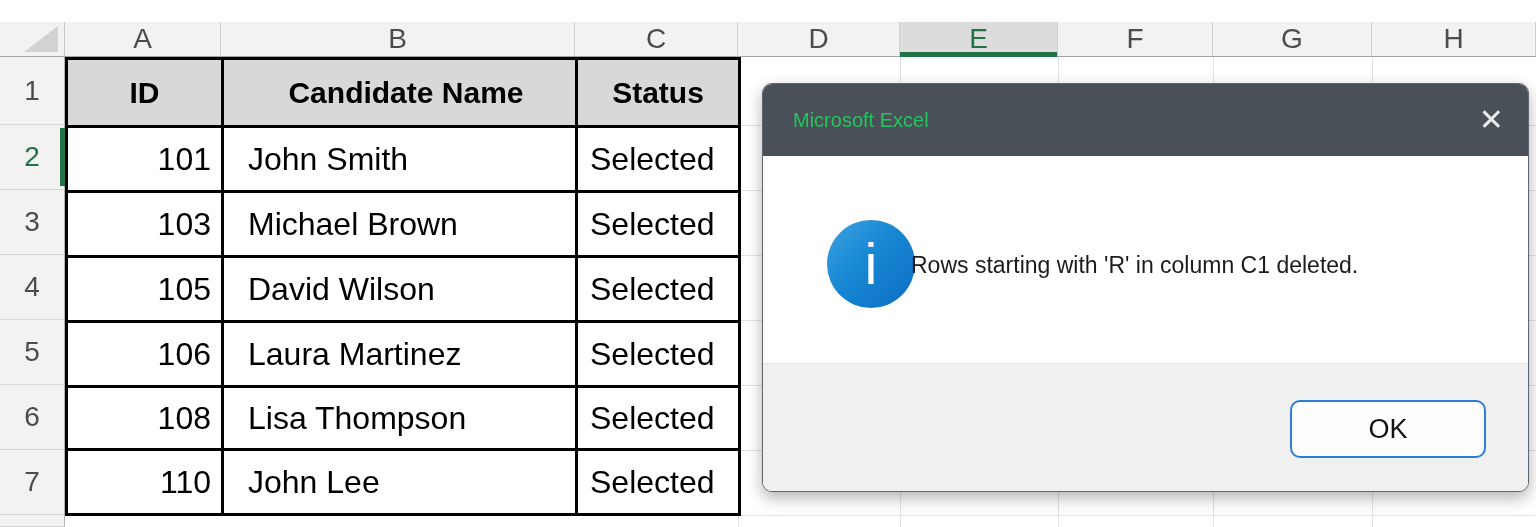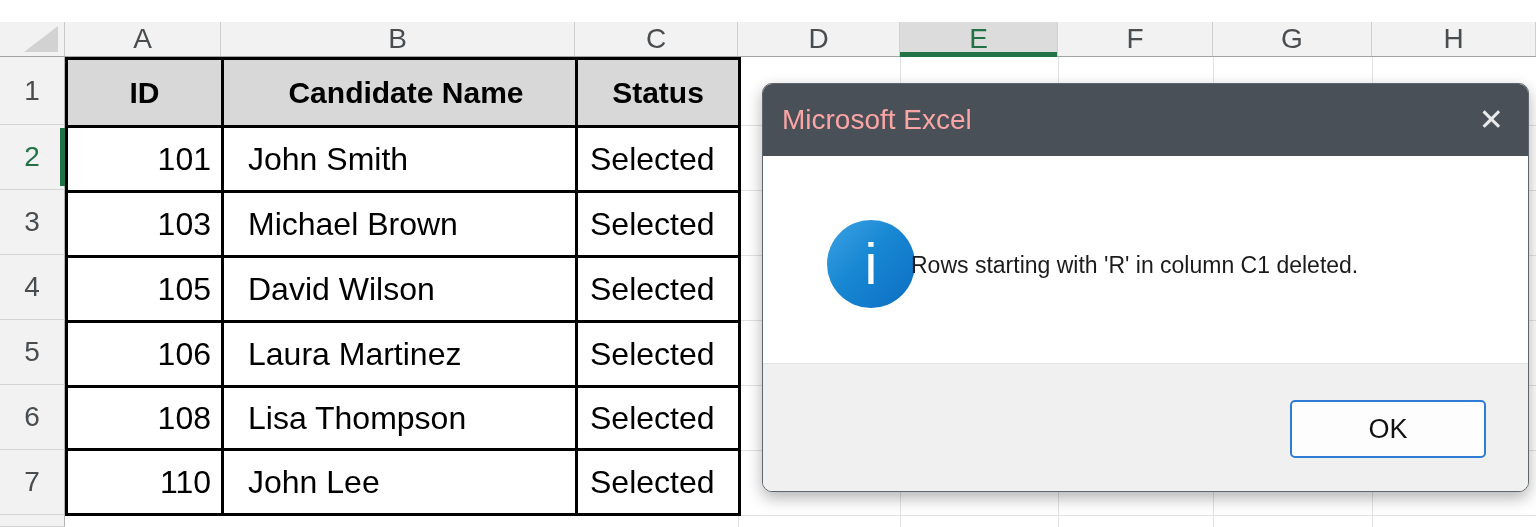--- a/index.html
+++ b/index.html
@@ -45,33 +45,33 @@
   td.c-name { text-align:left; padding-left:24px; }
   td.c-status { text-align:left; padding-left:12px; }
   .w-a { width:156px; } .w-b { width:354px;padding-left:13px; } .w-c { width:163px; }
 
   
   .dialog { position:absolute; left:762px; top:83px; width:767px; height:409px;
             border:1px solid #5f666c; border-radius:10px; background:#fff;
             box-shadow:0 6px 16px rgba(0,0,0,0.30); overflow:hidden; }
   .titlebar { position:absolute; left:0; top:0; right:0; height:72px; background:#495057;
               display:flex; align-items:center; }
-  .title { color:#fca5a5; font-size:28px; padding-left:19px; }
+  .title { color:#22c55e; font-size:20px; padding-left:30px; }
   .close { position:absolute; right:24px; top:0; height:72px; line-height:72px;
            font-size:30px; color:#e8eaeb; cursor:pointer; }
   .dbody { position:absolute; left:0; top:72px; right:0; height:209px; background:#fff; }
   .info-icon { position:absolute; left:64px; top:64px; width:88px; height:88px; border-radius:50%;
                background:linear-gradient(135deg,#3da2e3 0%,#1787d3 45%,#0d6ec2 100%);
                display:flex; align-items:center; justify-content:center; }
   .info-icon span { color:#fff; font-size:58px; line-height:88px; }
   .msg { position:absolute; left:148px; top:96px; font-size:23px; color:#1b1b1b; }
   .dfooter { position:absolute; left:0; right:0; bottom:0; height:128px; background:#f0f0f0;
              border-top:1px solid #e2e2e2; }
   .ok { position:absolute; right:42px; top:36px; width:196px; height:58px; background:#fdfdfd;
-        border:2px solid #2e7cd6; border-radius:5px; font-size:27px; color:#111;
+        border:2px solid #2e7cd6; border-radius:10px; font-size:27px; color:#111;
         font-family:"Liberation Sans","DejaVu Sans",sans-serif; cursor:pointer; }
 </style>
 </head>
 <body>
 
 <div class="canvas">
 
   <div class="gridline gl-v" style="left:738px"></div>
   <div class="gridline gl-v" style="left:900px"></div>
   <div class="gridline gl-v" style="left:1058px"></div>

